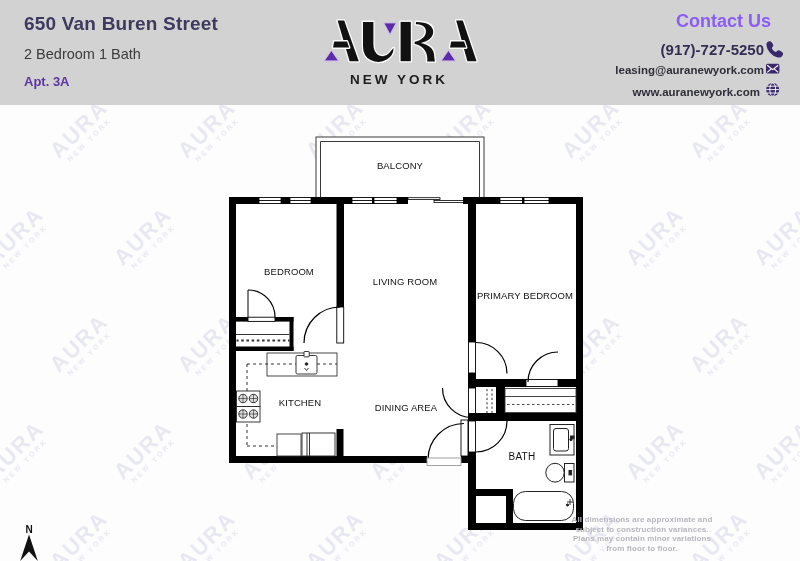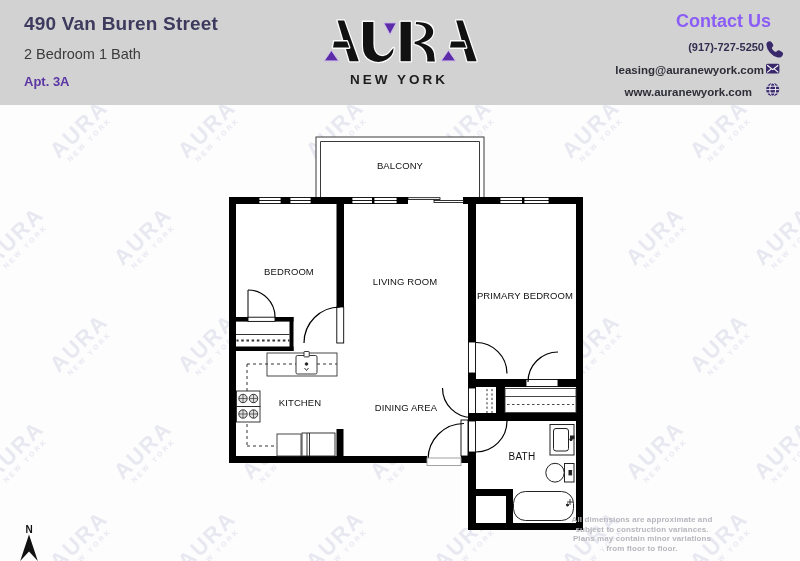--- a/index.html
+++ b/index.html
@@ -169,21 +169,21 @@
       <span class="wmb">NEW YORK</span>
     </div>
 <div class="wm" style="left:674px;top:528px">
       <span class="wma">AURA</span>
       <span class="wmb">NEW YORK</span>
     </div>
 </div>
 
 <div id="hdr"></div>
 
-<div class="t" style="left:24px;top:13px;font-size:19px;font-weight:bold;color:#3d3a5e;letter-spacing:0.2px;">490 Van Buren Street</div>
+<div class="t" style="left:24px;top:13px;font-size:19px;font-weight:bold;color:#3d3a5e;letter-spacing:0.2px;">650 Van Buren Street</div>
 
 <div class="t" style="left:24px;top:46px;font-size:14.5px;font-weight:normal;color:#3c3c3c;">2 Bedroom 1 Bath</div>
 
 <div class="t" style="left:24px;top:74px;font-size:13px;font-weight:bold;color:#5b35a3;">Apt. 3A</div>
 
 <svg class="t" style="left:318px;top:14px;" width="164" height="74" viewBox="318 14 164 74">
  <g stroke="#fdfdfd" stroke-width="2.6" stroke-linejoin="round" paint-order="stroke" fill="#111111">
 
   <polygon points="337.6,20.6 344.2,20.6 358.8,61.2 349.6,61.2"></polygon>
 
@@ -206,25 +206,25 @@
   <polygon points="383.8,22.9 396.2,22.9 390.0,34.6"></polygon>
 
   <polygon points="448.4,50.4 455.6,60.9 441.2,60.9"></polygon>
  </g>
 
  <text x="399" y="83.5" font-size="13.5" font-weight="bold" letter-spacing="3" fill="#1d1d1d" text-anchor="middle" font-family="Liberation Sans, sans-serif">NEW YORK</text>
 </svg>
 
 <div class="t" style="right:29px;top:11px;font-size:18px;font-weight:bold;color:#8b5cf6;">Contact Us</div>
 
-<div class="t" style="right:36px;top:41px;font-size:11px;font-weight:bold;color:#332e51;">(917)-727-5250</div>
+<div class="t" style="right:36px;top:41px;font-size:15px;font-weight:bold;color:#332e51;">(917)-727-5250</div>
 
 <div class="t" style="right:36px;top:63.5px;font-size:11.5px;font-weight:bold;color:#2e2e38;">leasing@auranewyork.com</div>
 
-<div class="t" style="right:48px;top:85.5px;font-size:11.5px;font-weight:bold;color:#2e2e38;">www.auranewyork.com</div>
+<div class="t" style="right:40px;top:85.5px;font-size:11.5px;font-weight:bold;color:#2e2e38;">www.auranewyork.com</div>
 
 <svg class="t" style="left:762px;top:38px;" width="24" height="62" viewBox="762 38 24 62">
 
   <path d="M767.2,42.2 q2.6,-2 4.2,-0.2 l1.6,2.2 q1,1.6 -0.6,2.8 q-1,0.8 -0.2,2 q1,1.6 2.6,2.6 q1.2,0.7 2,-0.3 q1.2,-1.6 2.8,-0.7 l2.4,1.5 q2,1.4 0.4,3.6 q-1.6,2.4 -4.6,1.8 q-4.4,-1 -7.8,-4.8 q-3.4,-3.8 -3.6,-7.6 q-0.1,-1.9 0.8,-2.9 Z" fill="#39296b"></path>
 
   <rect x="766" y="63.8" width="13.4" height="9.8" rx="1.6" fill="#39296b"></rect>
   <path d="M767.2,65.2 L772.7,69.6 L778.2,65.2 M767.2,72.4 L771.2,68.8 M778.2,72.4 L774.2,68.8" stroke="#ffffff" stroke-width="1.1" fill="none"></path>
 
   <circle cx="772.7" cy="89.6" r="6.6" fill="#39296b"></circle>
   <g stroke="#ffffff" stroke-width="0.9" fill="none">

